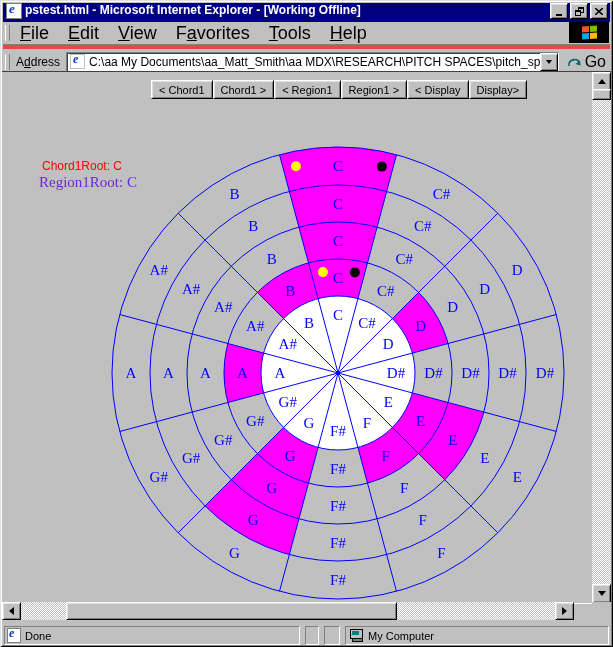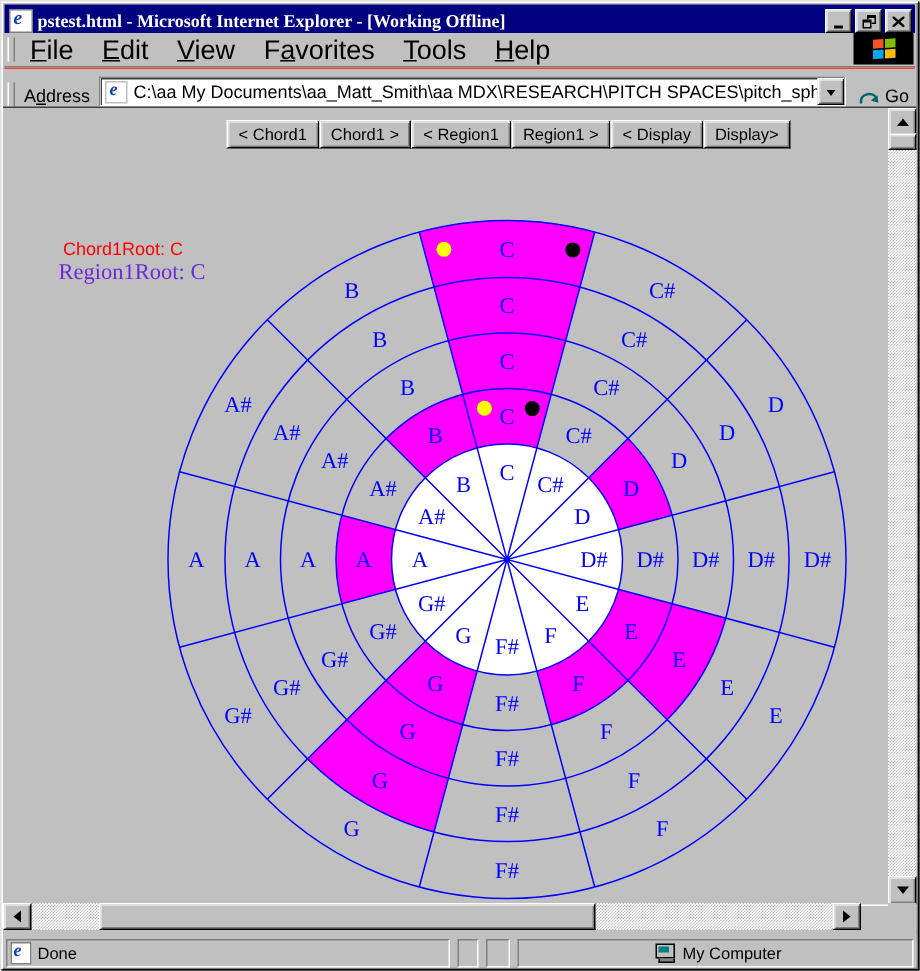--- a/index.html
+++ b/index.html
@@ -1,20 +1,20 @@
 <!DOCTYPE html>
 <html><head>
 <meta charset="utf-8">
 <style>
   html,body{margin:0;padding:0;}
   body{width:613px;height:647px;background:#c0c0c0;font-family:"Liberation Sans",sans-serif;position:relative;overflow:hidden;}
   .window{position:absolute;inset:0;background:#c0c0c0;
     box-shadow:inset 1px 1px 0 #dfdfdf, inset -1px -1px 0 #000, inset 2px 2px 0 #fff, inset -2px -2px 0 #808080;}
   
-  .titlebar{position:absolute;left:3px;top:3px;right:3px;height:19px;background:#000080;display:flex;align-items:flex-end;padding:0 2px;font-family:Liberation Serif, serif;}
+  .titlebar{position:absolute;left:3px;top:3px;right:3px;height:19px;background:#000080;display:flex;align-items:flex-start;padding:0 2px;}
   .title-icon{width:14px;height:14px;background:#fff;border:1px solid #808080;margin:0 3px 0 1px;position:relative;flex:0 0 auto;}
   .title-icon::before{content:"e";position:absolute;left:2px;top:-3px;color:#1040c0;font:bold italic 13px "Liberation Serif",serif;}
   .title-text{color:#fff;font-weight:bold;font-size:12px;white-space:nowrap;overflow:hidden;flex:1;}
   .tbtns{display:flex;gap:2px;margin-left:4px;}
   .tbtn{width:16px;height:14px;background:#c0c0c0;border:1px solid;border-color:#fff #000 #000 #fff;box-shadow:inset 1px 1px 0 #dfdfdf, inset -1px -1px 0 #808080;display:flex;align-items:center;justify-content:center;}
   .glyph-min{width:6px;height:2px;background:#000;margin-top:7px;}
   .glyph-restore{position:relative;width:9px;height:9px;}
   .glyph-restore .r1{position:absolute;right:0;top:0;width:4px;height:3px;border:1px solid #000;border-top-width:2px;}
   .glyph-restore .r2{position:absolute;left:0;bottom:0;width:4px;height:3px;border:1px solid #000;border-top-width:2px;background:#c0c0c0;}
   
@@ -22,30 +22,30 @@
   .grip{width:3px;height:16px;border-left:1px solid #fff;border-right:1px solid #808080;margin:0 4px 0 2px;flex:0 0 auto;}
   .menu-item{font-size:18px;color:#000;padding:2px 6px;margin-right:7px;white-space:nowrap;}
   .brand-logo{position:absolute;right:1px;top:0px;width:40px;height:21px;background:#000;display:flex;align-items:center;justify-content:center;}
   .flag{position:relative;width:15px;height:13px;transform:skewY(-4deg);}
   .flag div{position:absolute;width:7px;height:6px;}
   .flag .q1{left:0;top:0;background:#f35325;}
   .flag .q2{right:0;top:0;background:#81bc06;}
   .flag .q3{left:0;bottom:0;background:#05a6f0;}
   .flag .q4{right:0;bottom:0;background:#ffba08;}
   
-  .addressbar{position:absolute;left:3px;top:45px;right:3px;height:25px;display:flex;align-items:flex-end;background:#c0c0c0;border-top:1px solid #ef4444;}
+  .addressbar{position:absolute;left:3px;top:45px;right:3px;height:25px;display:flex;align-items:center;background:#c0c0c0;border-top:4px solid #ef4444;}
   .addr-label{font-size:12px;margin:0 6px 0 2px;white-space:nowrap;}
   .addr-field{flex:1;height:18px;background:#fff;border:1px solid;border-color:#808080 #fff #fff #808080;box-shadow:inset 1px 1px 0 #404040;display:flex;align-items:center;overflow:hidden;}
   .addr-ie-icon{width:13px;height:13px;background:#fff;border:1px solid #c0c0c0;margin:0 4px 0 3px;position:relative;flex:0 0 auto;}
   .addr-ie-icon::before{content:"e";position:absolute;left:2px;top:-3px;color:#1040c0;font:bold italic 12px "Liberation Serif",serif;}
   .addr-text{font-size:12px;white-space:nowrap;overflow:hidden;flex:1;}
   .addr-drop{width:16px;height:16px;background:#c0c0c0;border:1px solid;border-color:#fff #000 #000 #fff;box-shadow:inset 1px 1px 0 #dfdfdf, inset -1px -1px 0 #808080;display:flex;align-items:center;justify-content:center;flex:0 0 auto;}
   .tri-down{width:0;height:0;border:3px solid transparent;border-top:4px solid #000;margin-top:4px;}
   .go-area{display:flex;align-items:center;margin:0 4px 0 8px;gap:3px;}
-  .go-label{font-size:12px;}
+  .go-label{font-size:16px;}
   
   .content{position:absolute;left:2px;top:71px;right:2px;height:531px;background:#c0c0c0;border-top:1px solid #404040;border-bottom:1px solid #fff;}
   .view{position:absolute;left:0;top:0;right:19px;bottom:0;overflow:hidden;}
   .applet-buttons{position:absolute;left:149px;top:8px;display:flex;}
   .win-btn{font-family:"Liberation Sans",sans-serif;font-size:11px;height:19px;padding:0 7px;background:#c0c0c0;border:1px solid;border-color:#fff #000 #000 #fff;box-shadow:inset 1px 1px 0 #dfdfdf, inset -1px -1px 0 #808080;color:#000;}
   .chord-root{position:absolute;left:40px;top:87px;font-size:12px;}
   .region-root{position:absolute;left:37px;top:102px;font-family:"Liberation Serif",serif;font-size:15px;}
   svg.wheel{position:absolute;left:0;top:0;}
   
   .dither{background:#fff;background-image:linear-gradient(45deg,#c0c0c0 25%,transparent 25%,transparent 75%,#c0c0c0 75%),linear-gradient(45deg,#c0c0c0 25%,transparent 25%,transparent 75%,#c0c0c0 75%);background-size:2px 2px;background-position:0 0,1px 1px;}
@@ -57,21 +57,21 @@
   .tri-u{width:0;height:0;border:4px solid transparent;border-bottom:5px solid #000;margin-top:-4px;}
   .tri-d{width:0;height:0;border:4px solid transparent;border-top:5px solid #000;margin-bottom:-4px;}
   .tri-l{width:0;height:0;border:4px solid transparent;border-right:5px solid #000;margin-left:-4px;}
   .tri-r{width:0;height:0;border:4px solid transparent;border-left:5px solid #000;margin-right:-4px;}
   
   .statusbar{position:absolute;left:2px;right:2px;bottom:2px;height:22px;display:flex;align-items:stretch;padding-top:3px;box-sizing:border-box;background:#c0c0c0;}
   .pane{border:1px solid;border-color:#808080 #fff #fff #808080;display:flex;align-items:center;font-size:11px;box-sizing:border-box;}
   .pane-done{width:296px;margin-left:2px;padding-left:2px;gap:4px;}
   .pane-a{width:14px;margin-left:5px;}
   .pane-b{width:16px;margin-left:5px;}
-  .pane-zone{flex:1;margin-left:5px;margin-right:2px;padding-left:3px;gap:4px;justify-content:center;}
+  .pane-zone{flex:1;margin-left:5px;margin-right:2px;padding-left:3px;gap:4px;}
   .status-ie-icon{width:12px;height:13px;background:#fff;border:1px solid #808080;position:relative;flex:0 0 auto;}
   .status-ie-icon::before{content:"e";position:absolute;left:1px;top:-3px;color:#1040c0;font:bold italic 12px "Liberation Serif",serif;}
   .computer-icon{position:relative;width:15px;height:13px;flex:0 0 auto;}
   .computer-icon .mon{position:absolute;left:1px;top:0;width:11px;height:8px;border:1px solid #000;background:#c0c0c0;}
   .computer-icon .scr{position:absolute;left:3px;top:2px;width:7px;height:4px;background:#008080;}
   .computer-icon .base{position:absolute;left:3px;bottom:0;width:9px;height:2px;background:#808080;border:1px solid #000;border-top:none;}
 </style>
 </head>
 <body>
 

